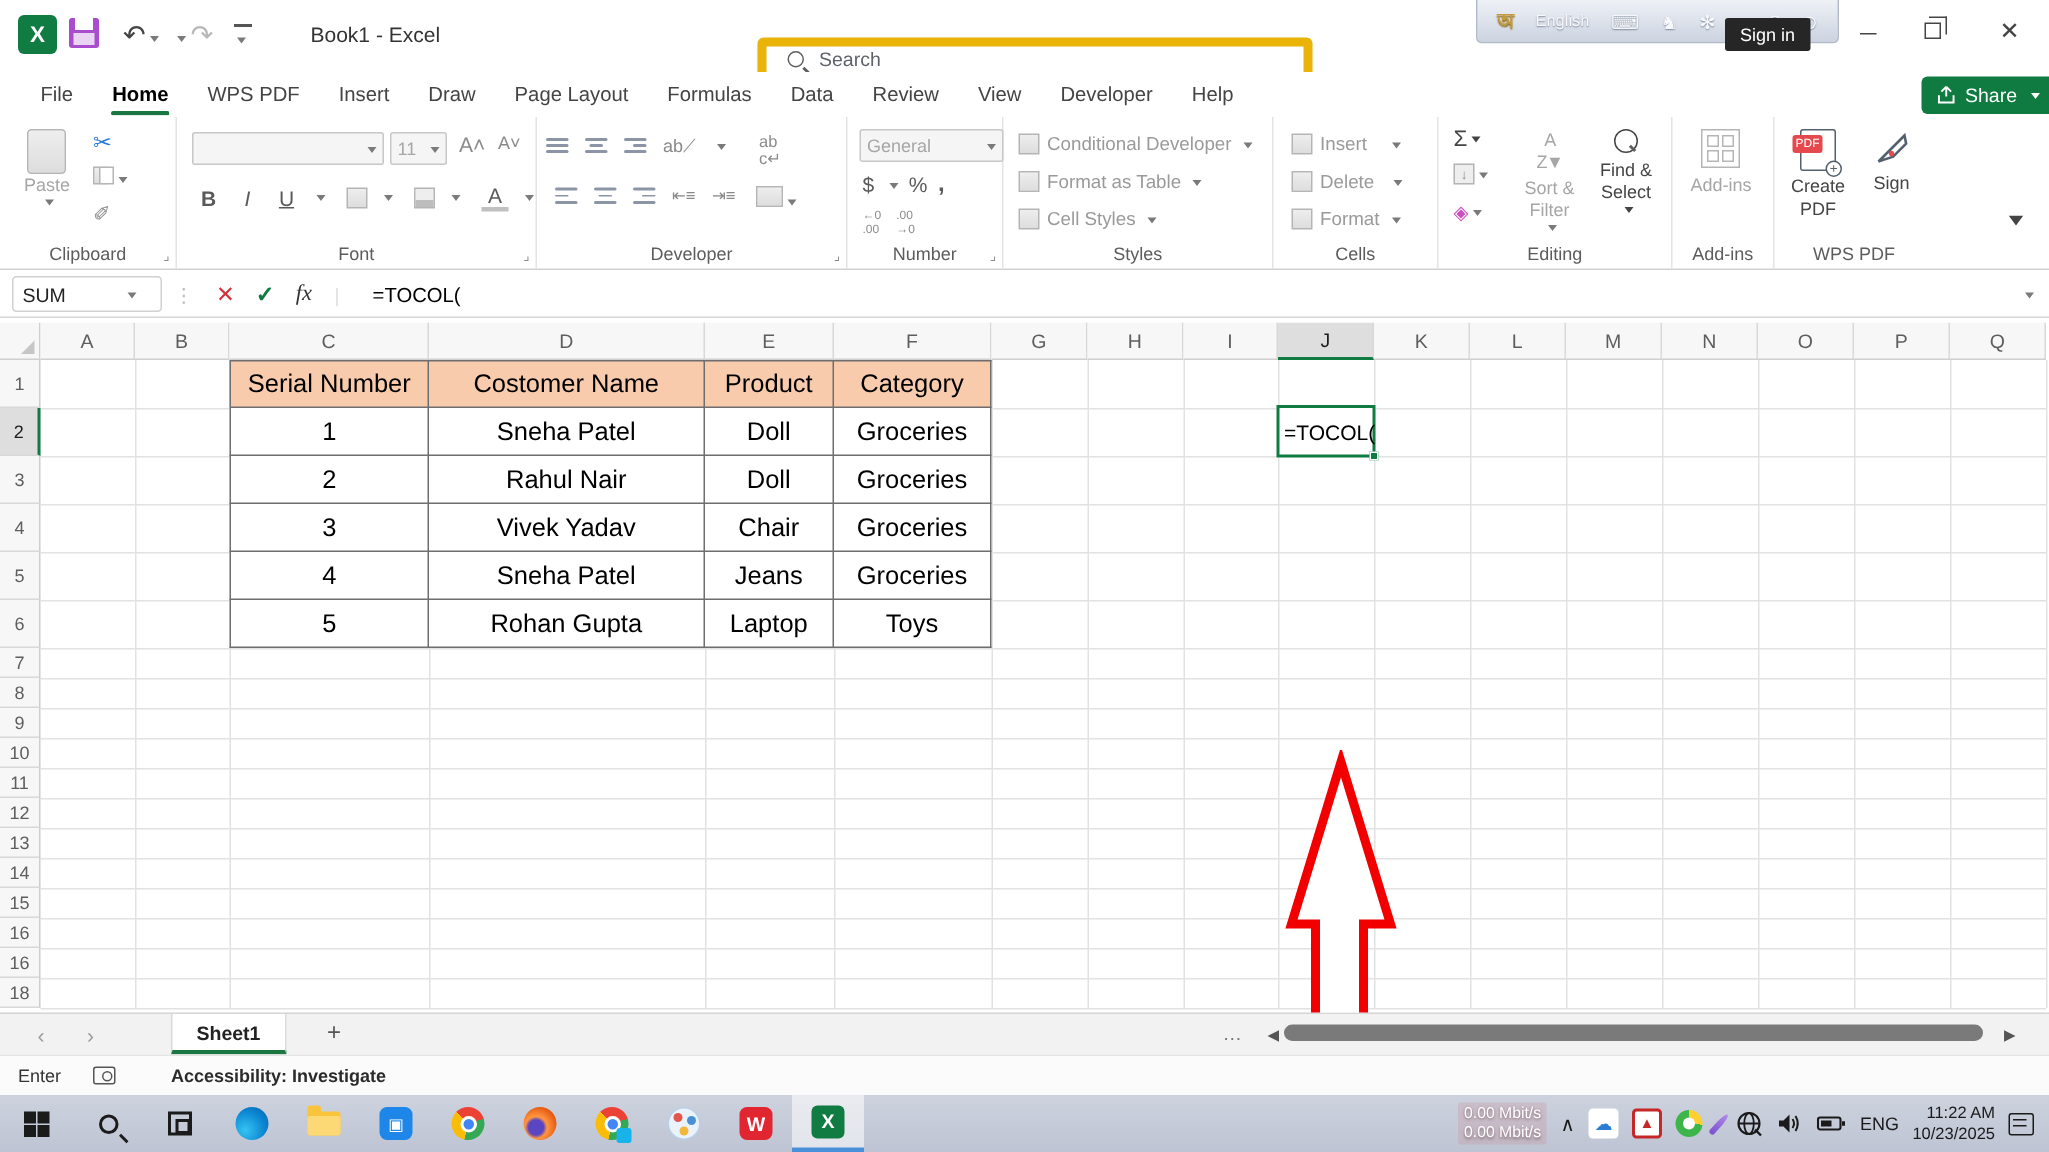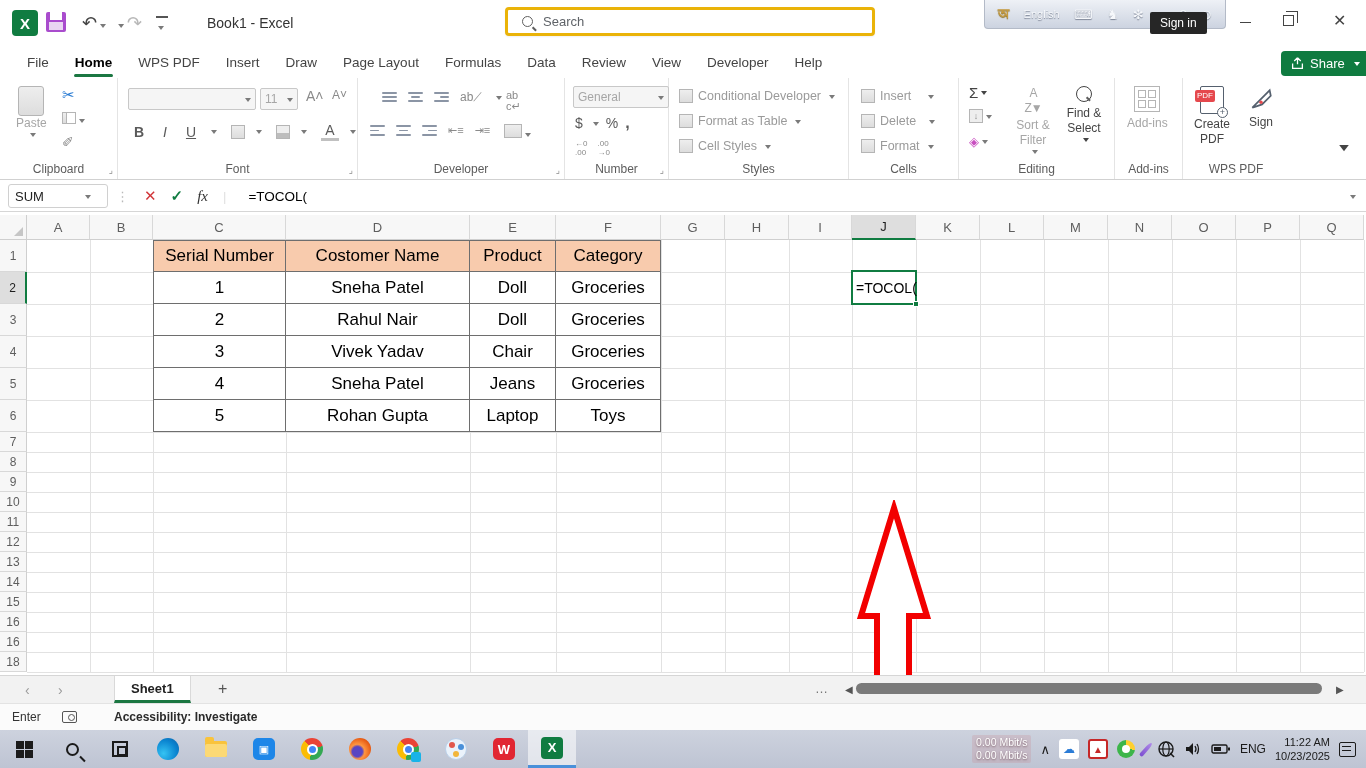--- a/index.html
+++ b/index.html
@@ -17,21 +17,21 @@
   #titlebar { left:0; top:0; width:1366px; height:48px; background:#fff; }
   .xl-tile { left:12px; top:10px; width:26px; height:26px; background:#107C41; border-radius:4px; color:#fff; font-weight:bold; font-size:15px; display:flex; align-items:center; justify-content:center; }
   .save-ic { left:46px; top:12px; width:20px; height:20px; background:#a94ccd; border-radius:2px; }
   .save-ic:before { content:""; position:absolute; left:4px; top:0; width:12px; height:8px; background:#fff; }
   .save-ic:after { content:""; position:absolute; left:3px; bottom:2px; width:14px; height:8px; background:#e9d5f2; }
   .undo { left:82px; top:12px; font-size:18px; color:#444; }
   .redo { left:118px; top:12px; font-size:18px; color:#b8b8b8; transform:scaleX(-1); }
   .qat { left:156px; top:16px; width:12px; border-top:2px solid #555; }
   .qat .dd { margin:0; top:1px; left:2px; }
   #doc-title { left:186px; top:15px; font-size:14px; color:#333;margin-left:21px; }
-  #search-box { left:505px; top:7px; width:370px; height:29px; background:#fff; border:3px solid #eab308; border-radius:4px; box-shadow:0 1px 2px rgba(0,0,0,.06); display:flex; align-items:center; padding-left:14px; gap:10px; }
+  #search-box { left:505px; top:25px; width:370px; height:29px; background:#fff; border:6px solid #eab308; border-radius:4px; box-shadow:0 1px 2px rgba(0,0,0,.06); display:flex; align-items:center; padding-left:14px; gap:10px; }
   .mag { width:11px; height:11px; border:1.6px solid #5f5f5f; border-radius:50%; position:relative; flex:none; }
   .mag:after { content:""; position:absolute; width:5px; height:1.6px; background:#5f5f5f; transform:rotate(45deg); left:9px; top:11px; }
   #search-box span { color:#5f6368; font-size:13px; }
   #ime-bar { left:984px; top:0; width:242px; height:29px; background:linear-gradient(#eef1f6,#ccd3e0); border:1px solid #b3bac7; border-top:none; border-radius:0 0 4px 4px; display:flex; align-items:center; justify-content:space-around; padding:0 6px; }
   #ime-bar .g { color:#f6f8fb; text-shadow:0 1px 1px #7d8596; font-size:13px; }
   .ime-lang { font-size:11px !important; }
   .bn { color:#c59a3f !important; font-weight:bold; text-shadow:0 1px 1px #8a6d20 !important; }
   #signin-tip { left:1150px; top:12px; background:#262626; color:#fff; font-size:12px; padding:4px 10px; border-radius:2px; z-index:30; }
   .win-min { left:1240px; top:22px; width:11px; border-top:1.5px solid #444; }
   .win-restore { left:1283px; top:15px; width:11px; height:11px; border:1.3px solid #444; }
@@ -240,21 +240,21 @@
         <span class="sq" style="margin-left:6px;background:linear-gradient(#eee 60%,#bdbdbd 60%)"></span>
           <span class="dd"></span>
         <span class="fontbtn" style="margin-left:6px;border-bottom:3px solid #c0c0c0">A</span>
           <span class="dd"></span>
       </div>
       <div class="glabel">Font</div>
       <div class="launcher">⌟</div>
     </div>
 
     <div class="grp" style="width:207px">
-      <div class="abs flexc" style="left:24px;top:12px;gap:11px">
+      <div class="abs flexc" style="left:6px;top:12px;gap:11px">
         <span class="bars">
             <b></b>
             <b></b>
             <b></b>
           </span>
         <span class="bars c">
             <b></b>
             <b></b>
             <b></b>
           </span>

